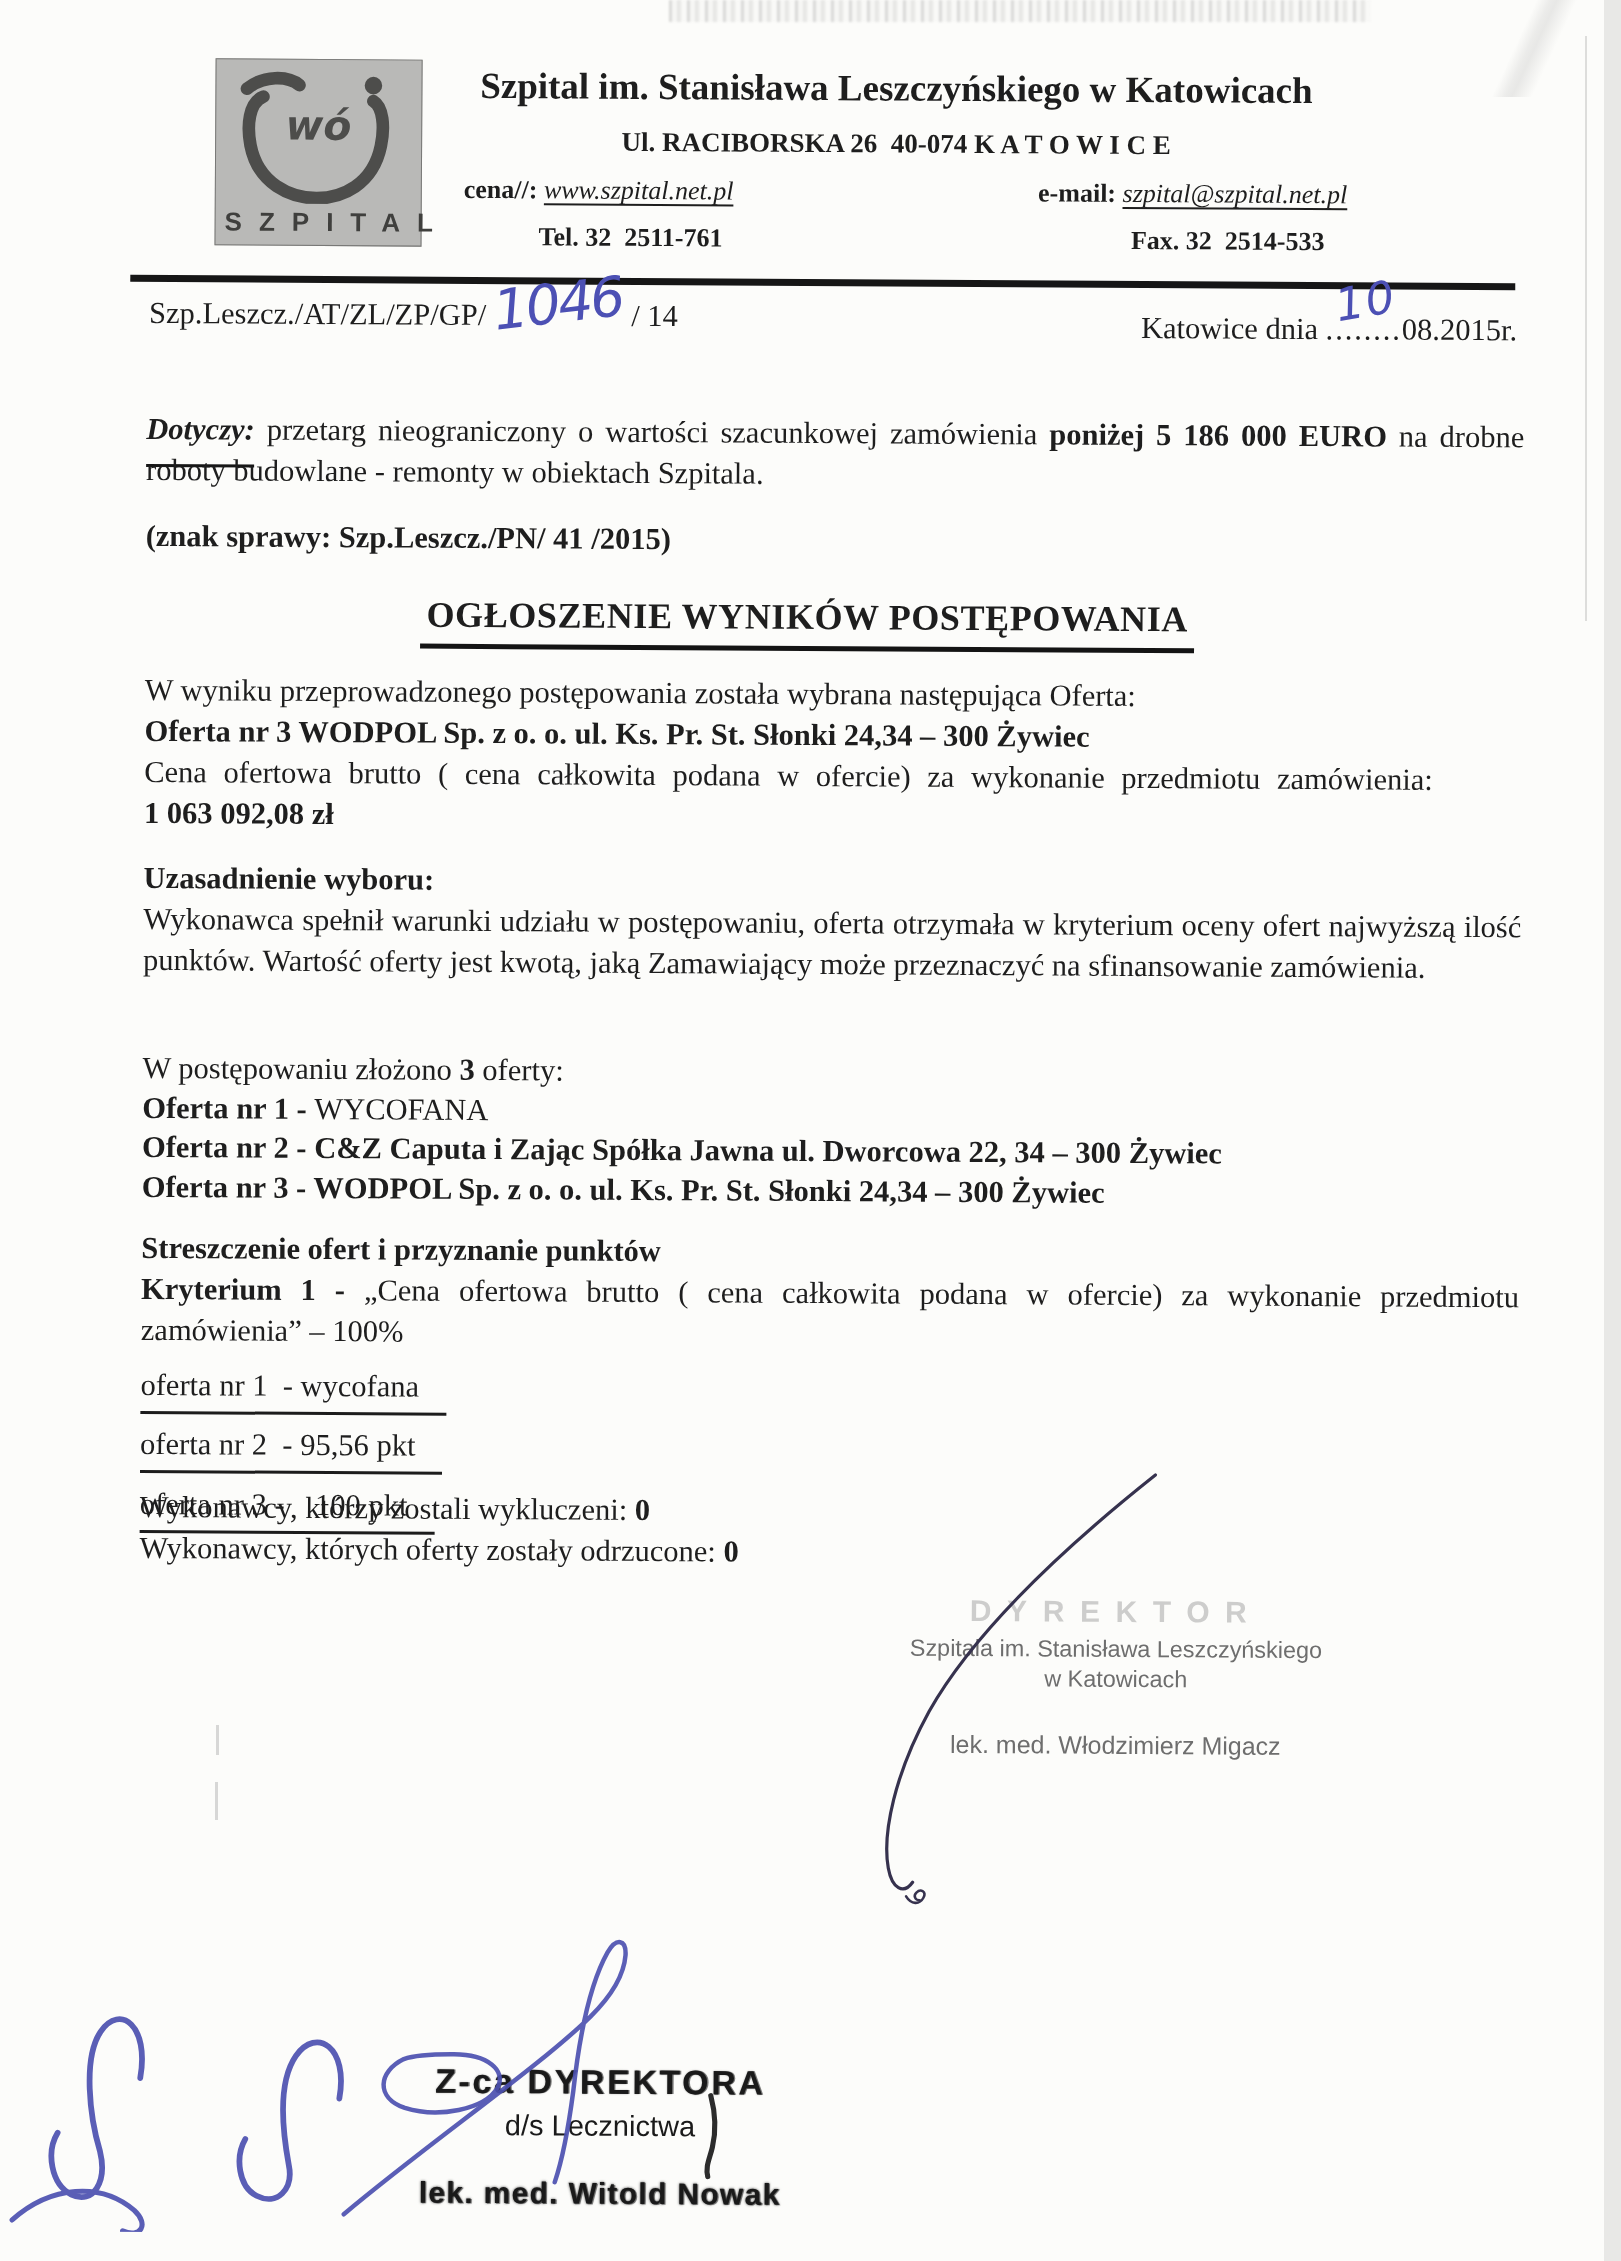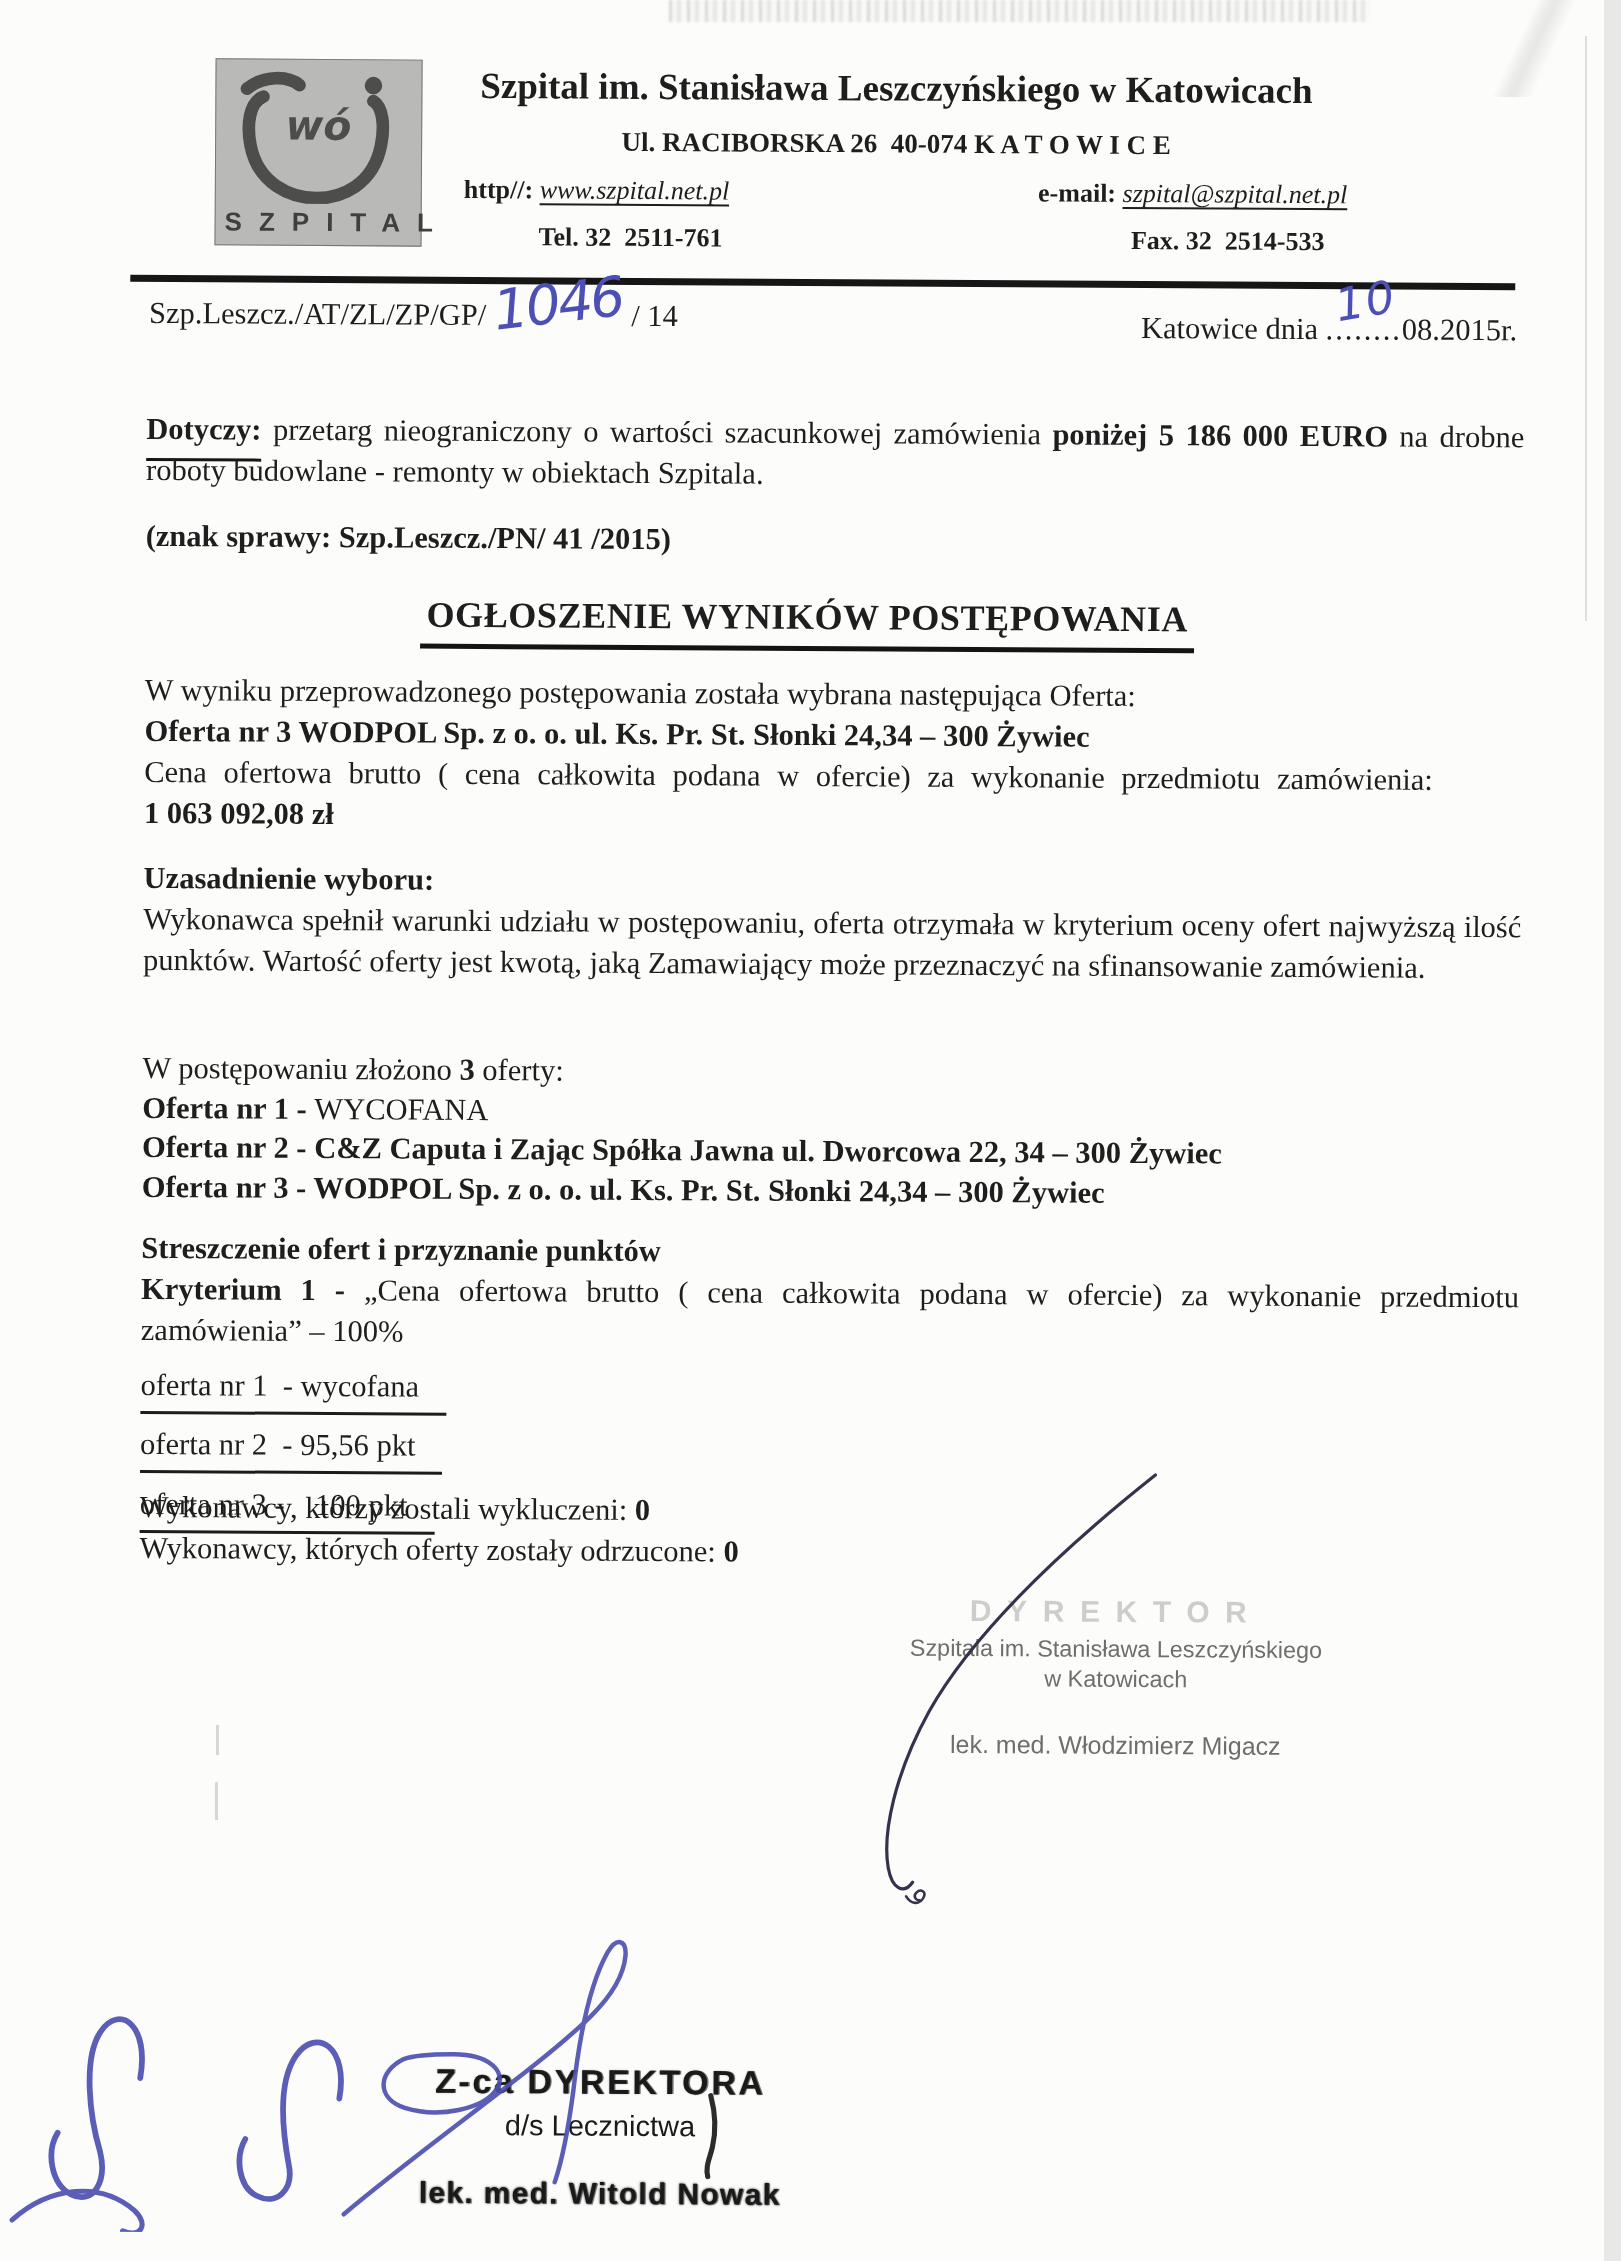--- a/index.html
+++ b/index.html
@@ -46,21 +46,21 @@
   .hand-num { display:inline-block; font-size:55px; letter-spacing:-2.6px; line-height:0;
     transform:rotate(-7deg); position:relative; top:-2.6px; margin:0 1.3px 0 6.5px; }
   .ref-right { position:absolute; right:3.9px; top:9px; }
   .date-dots { position:relative; letter-spacing:1.9px; }
   .hand-day { position:absolute; left:9px; top:-38px; font-size:45px; transform:rotate(-10deg); }
 
   
   .blk { position:absolute; left:149px; width:1378px; font-size:30.5px; line-height:1.34; }
   .just { text-align:justify; }
   .b { font-weight:700; }
-  .u-label { font-weight:700; border-bottom:3.9px solid #161616; padding-bottom:12px; }
+  .u-label { font-weight:700; border-bottom:3.9px solid #161616; padding-bottom:18px;font-style:italic; }
   .case-line { font-weight:700; }
   .main-heading { position:absolute; left:0; top:596px; width:1622px; text-align:center; }
   .main-heading span { font-size:36px; font-weight:700; letter-spacing:0.6px;
     border-bottom:5.8px solid #141414; padding:0 6.5px 9px; }
   .wspace { word-spacing:9px; }
   .score-line { display:inline-block; white-space:pre; border-bottom:3.2px solid #1c1c1c;
     padding:0 27px 5.2px 0; margin-bottom:10.4px; }
 
   
   .stamp-dir { position:absolute; left:866px; top:1593px; width:520px; text-align:center;
@@ -100,21 +100,21 @@
         <text x="70" y="82" font-family="DejaVu Sans, sans-serif" font-style="italic" font-weight="700" font-size="42" fill="#4d4d4b">wó</text>
       </svg>
       <div class="logo-label">SZPITAL</div>
     </div>
 
     <div class="header-text">
       <div class="h-title">Szpital im. Stanisława Leszczyńskiego w Katowicach</div>
       <div class="h-address">Ul. RACIBORSKA 26  40-074 K A T O W I C E</div>
       <div class="h-contact">
         <span>
-          <span>http//:</span>
+          <span>cena//:</span>
           <span class="link">www.szpital.net.pl</span>
         </span>
         <span>
           <span>e-mail:</span>
           <span class="link">szpital@szpital.net.pl</span>
         </span>
       </div>
       <div class="h-telfax">
         <span style="white-space:pre;">Tel. 32  2511-761</span>
         <span style="white-space:pre;">Fax. 32  2514-533</span>

